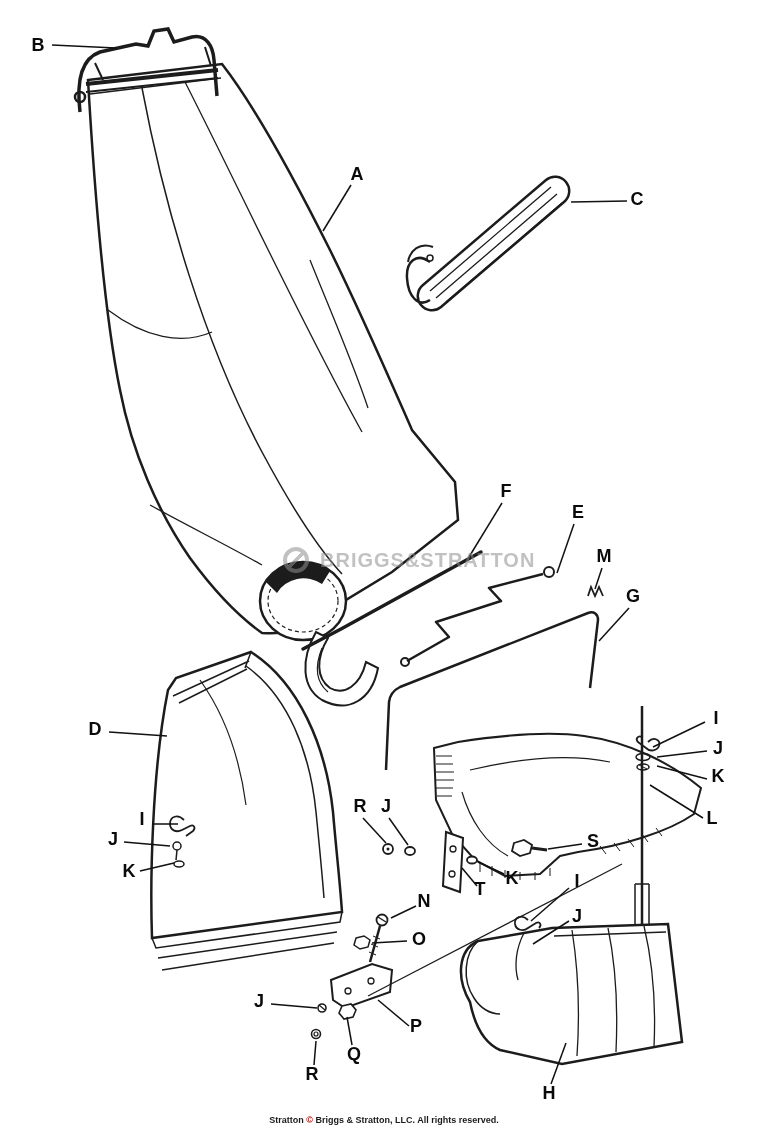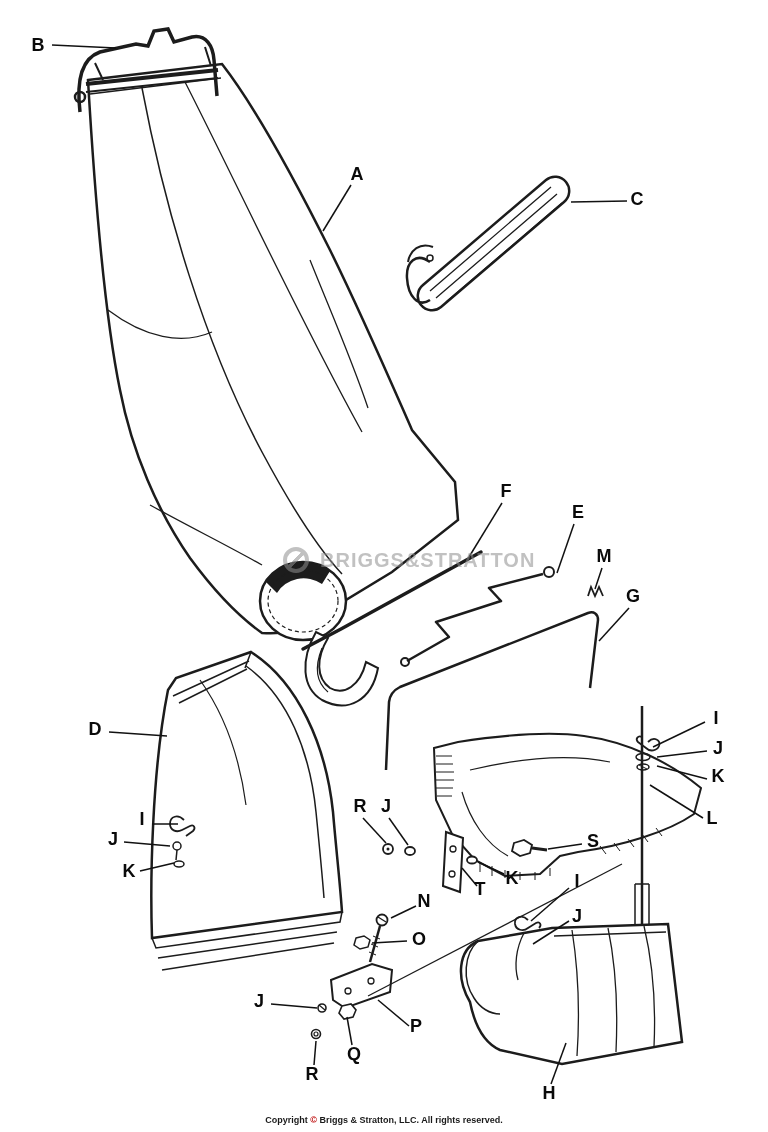--- a/index.html
+++ b/index.html
@@ -249,15 +249,15 @@
   <div class="part-label" style="left:604px;top:556px">M</div>
   <div class="part-label" style="left:424px;top:901px">N</div>
   <div class="part-label" style="left:419px;top:939px">O</div>
   <div class="part-label" style="left:416px;top:1026px">P</div>
   <div class="part-label" style="left:354px;top:1054px">Q</div>
   <div class="part-label" style="left:360px;top:806px">R</div>
   <div class="part-label" style="left:312px;top:1074px">R</div>
   <div class="part-label" style="left:593px;top:841px">S</div>
   <div class="part-label" style="left:480px;top:889px">T</div>
 
-  <div id="copyright"><span>Copyright </span><span class="c-symbol">©</span><span> Briggs &amp; Stratton, LLC. All rights reserved.</span></div>
+  <div id="copyright"><span>Stratton </span><span class="c-symbol">©</span><span> Briggs &amp; Stratton, LLC. All rights reserved.</span></div>
 
 </div>
 
 </body></html>

